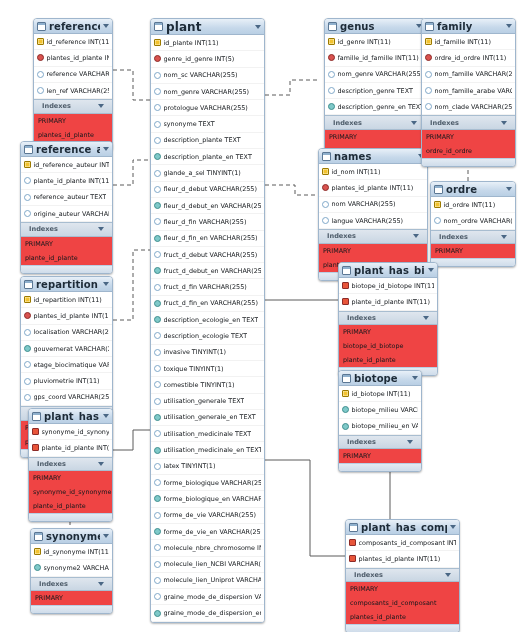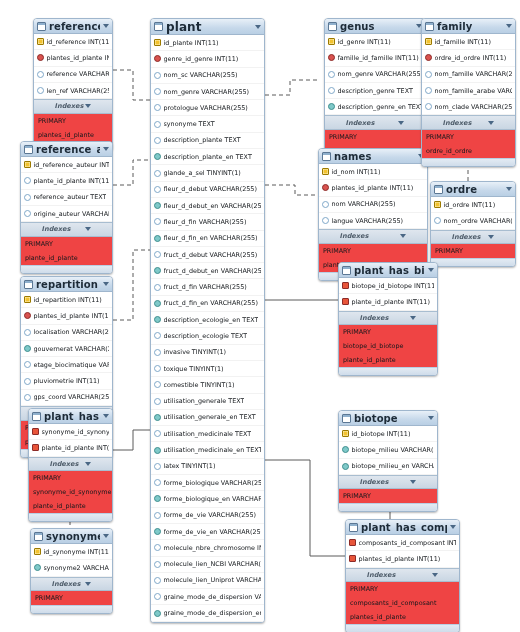--- a/index.html
+++ b/index.html
@@ -71,24 +71,24 @@
   .k.pkfk{
     background:#e8553a;border:.5px solid #8c2b28;border-radius:1px;
   }
   .k.plain{
     background:#ffffff;border:1px solid #7fa8c9;border-radius:50%;
   }
   .k.plain.filled{background:#7fc9c9;border-color:#3e8e8e;}
 
   .idxhdr{
     display:flex;align-items:center;
-    height:12.5px;padding:0 21px;
+    height:12.5px;padding:0 8px;
     background:linear-gradient(#dfe6ee,#c9d6e3);
     border-top:1px solid #a8bdd0;border-bottom:1px solid #a8bdd0;
-    font-size:6.6px;color:#4e5c6a;font-weight:bold;font-style:italic;
+    font-size:6.6px;color:#4e5c6a;font-weight:bold;
   }
   .idxhdr .ilabel{flex:1;}
   .idxs{background:#ef4444;}
   .idx{
     height:14px;padding:0 4px;display:flex;align-items:center;
     font-size:6.4px;color:#14181c;white-space:nowrap;overflow:hidden;
   }
   .ftr{height:7px;background:linear-gradient(#e3ebf3,#cfdcea);border-top:1px solid #b9cfe4;}
 </style>
 </head>
@@ -304,21 +304,21 @@
       <span class="tname">plant</span>
       <span class="caret"></span>
     </div>
     <div class="cols" id="plant-cols">
         <div class="col">
           <span class="k pk"></span>
           <span class="cn">id_plante INT(11)</span>
         </div>
         <div class="col">
           <span class="k fk"></span>
-          <span class="cn">genre_id_genre INT(11)</span>
+          <span class="cn">genre_id_genre INT(5)</span>
         </div>
         <div class="col">
           <span class="k plain"></span>
           <span class="cn">nom_sc VARCHAR(255)</span>
         </div>
         <div class="col">
           <span class="k plain"></span>
           <span class="cn">nom_genre VARCHAR(255)</span>
         </div>
         <div class="col">
@@ -613,21 +613,21 @@
         <span class="caret"></span>
       </div>
     <div class="idxs">
       <div class="idx">PRIMARY</div>
       <div class="idx">biotope_id_biotope</div>
       <div class="idx">plante_id_plante</div>
     </div>
     <div class="ftr"></div>
   </div>
 
-  <div class="tbl" style="left:338px;top:370px;width:100px;margin-top:40px;">
+  <div class="tbl" style="left:338px;top:370px;width:84px;">
     <div class="hdr">
       <span class="tblicon"></span>
       <span class="tname">biotope</span>
       <span class="caret"></span>
     </div>
     <div class="cols">
       <div class="col">
           <span class="k pk"></span>
           <span class="cn">id_biotope INT(11)</span>
         </div>

